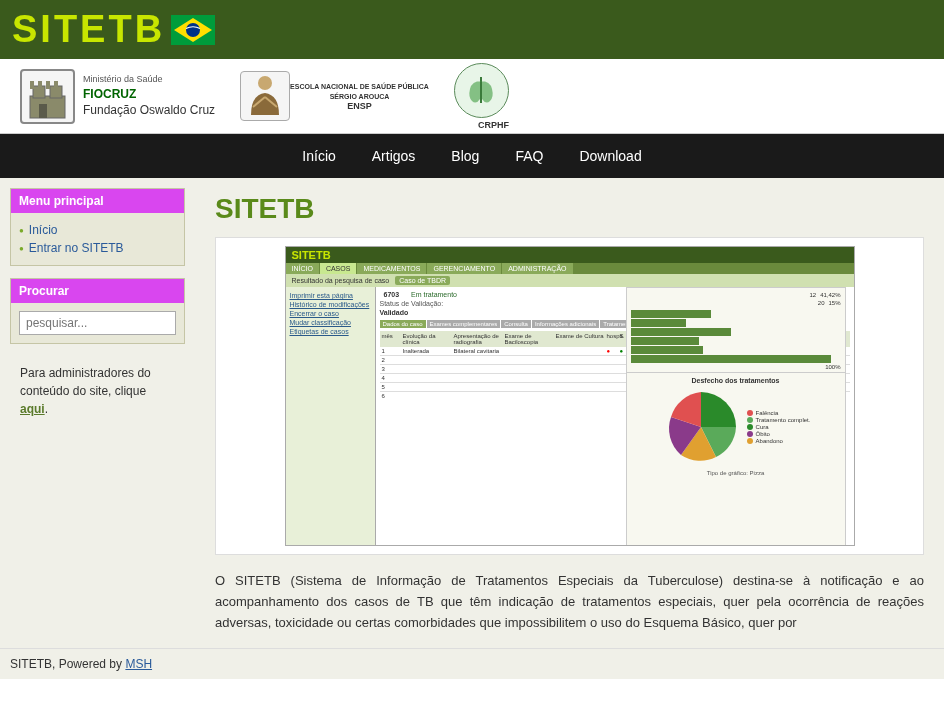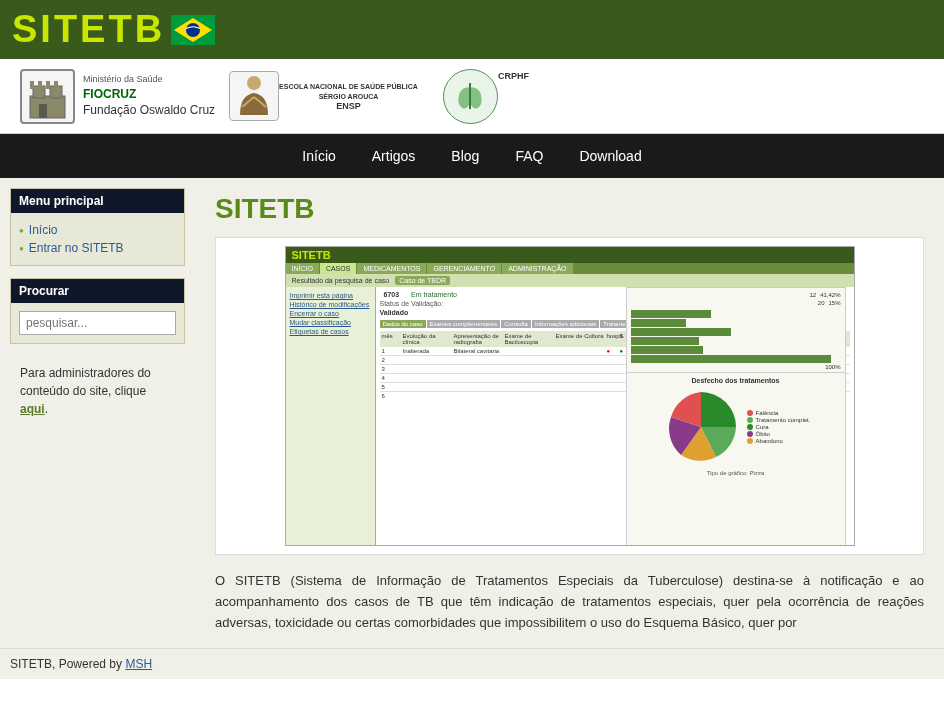--- a/index.html
+++ b/index.html
@@ -32,21 +32,21 @@
       background: #fff;
       border-bottom: 1px solid #ccc;
       display: flex;
       align-items: center;
       padding: 6px 20px;
       height: 75px;
     }
     .partner-logo {
       display: flex;
       align-items: center;
-      margin-right: 14px;
+      margin-right: 25px;
     }
     .fiocruz-block {
       display: flex;
       align-items: center;
       gap: 8px;
     }
     .fiocruz-icon {
       width: 55px;
       height: 55px;
       border: 2px solid #888;
@@ -91,21 +91,22 @@
     .ensp-text {
       font-size: 8px;
       color: #333;
       text-align: center;
       margin-top: 2px;
       line-height: 1.2;
       font-weight: bold;
     }
     .crphf-block {
       display: flex;
-      align-items: flex-start;
+      flex-direction: column;
+      align-items: flex-end;
       margin-right: 40px;
     }
     .crphf-icon {
       width: 55px;
       height: 55px;
       border: 1px solid #5a8a5a;
       border-radius: 50%;
       background: #e8f5e8;
       display: flex;
       align-items: center;
@@ -161,21 +162,21 @@
       min-width: 195px;
       padding: 10px;
       background: #f0f0e8;
     }
     .sidebar-box {
       background: #e8e8d8;
       border: 1px solid #c5c5a5;
       margin-bottom: 12px;
     }
     .sidebar-box-title {
-      background: #0f172a;
+      background: #d946ef;
       color: #fff;
       font-size: 12px;
       font-weight: bold;
       padding: 5px 8px;
     }
     .sidebar-box-content {
       padding: 8px;
     }
     .sidebar-link {
       display: flex;

